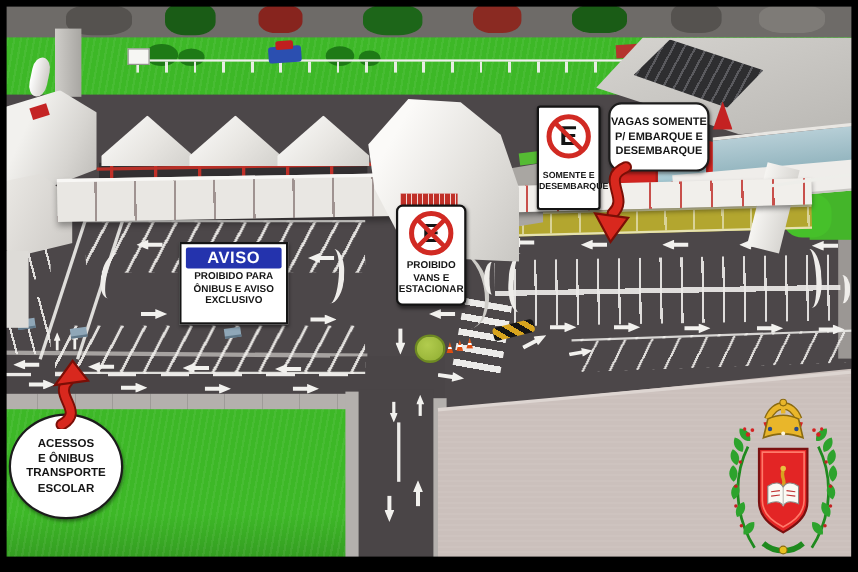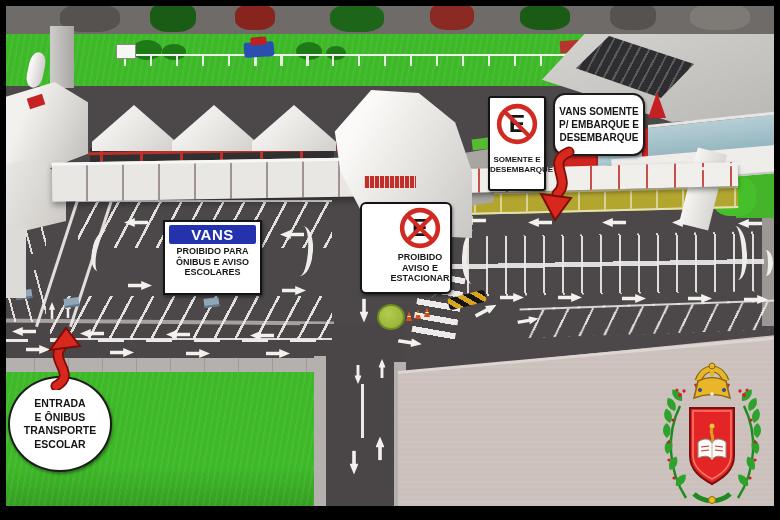--- a/index.html
+++ b/index.html
@@ -230,63 +230,63 @@
     <path d="M36,6 C12,16 40,34 24,48" fill="none" stroke="#d8281e" stroke-width="7.5" stroke-linecap="round"></path>
     <polygon points="22,74 8,48 38,52" fill="#d8281e" stroke="#7a0e06" stroke-width="2"></polygon>
   </svg>
   <svg class="e" style="left:44px;top:326px;width:40px;height:64px;z-index:22;" viewBox="0 0 40 64">
     <path d="M12,60 C34,48 4,34 18,20" fill="none" stroke="#7a0e06" stroke-width="11" stroke-linecap="round"></path>
     <path d="M12,60 C34,48 4,34 18,20" fill="none" stroke="#d8281e" stroke-width="7.5" stroke-linecap="round"></path>
     <polygon points="22,2 6,24 36,20" fill="#d8281e" stroke="#7a0e06" stroke-width="2"></polygon>
   </svg>
 
   <div class="e sign" style="left:163px;top:220px;width:95px;height:71px;">
-    <div class="aviso-head">VANS</div>
+    <div class="aviso-head">AVISO</div>
     <div class="sign-lines s9">
       <div>PROIBIDO PARA</div>
       <div>ÔNIBUS E AVISO</div>
-      <div>ESCOLARES</div>
+      <div>EXCLUSIVO</div>
     </div>
   </div>
 
   <div class="e" style="left:364px;top:176px;width:52px;height:12px;background:#c03028;z-index:19;
        background-image:repeating-linear-gradient(90deg,rgba(255,255,255,.8) 0 1px,transparent 1px 5px);"></div>
-  <div class="e sign rounded" style="left:360px;top:202px;width:60px;height:88px;padding-left:28px;">
+  <div class="e sign rounded" style="left:360px;top:186px;width:60px;height:88px;">
     <svg viewBox="0 0 48 48" style="display:block;width:44px;height:44px;margin:2px auto 0;">
       <text x="24" y="33" text-anchor="middle" font-size="26" font-weight="bold" fill="#151515" font-family="Liberation Sans, sans-serif">E</text>
       <circle cx="24" cy="24" r="19.5" fill="none" stroke="#d12a23" stroke-width="5"></circle>
       <path d="M10,10 L38,38 M38,10 L10,38" stroke="#d12a23" stroke-width="4.5"></path>
     </svg>
     <div class="sign-lines s9" style="margin-top:2px;">
       <div>PROIBIDO</div>
-      <div>AVISO E</div>
+      <div>VANS E</div>
       <div>ESTACIONAR</div>
     </div>
   </div>
 
   <div class="e sign" style="left:488px;top:96px;width:54px;height:91px;border-radius:3px;">
     <svg viewBox="0 0 48 48" style="display:block;width:44px;height:44px;margin:4px auto 0;">
       <text x="24" y="33" text-anchor="middle" font-size="27" font-weight="bold" fill="#151515" font-family="Liberation Sans, sans-serif">E</text>
       <circle cx="24" cy="24" r="19.5" fill="none" stroke="#d12a23" stroke-width="5"></circle>
       <path d="M10,10 L38,38" stroke="#d12a23" stroke-width="4.5"></path>
     </svg>
     <div class="sign-lines s8" style="margin-top:9px;">
       <div>SOMENTE E</div>
       <div>DESEMBARQUE</div>
     </div>
   </div>
 
   <div class="e callout" style="left:553px;top:93px;width:88px;height:59px;font-size:10px;line-height:13px;">
-    <div>VANS SOMENTE</div>
+    <div>VAGAS SOMENTE</div>
     <div>P/ EMBARQUE E</div>
     <div>DESEMBARQUE</div>
   </div>
 
   <div class="e callout oval" style="left:8px;top:376px;width:100px;height:92px;font-size:10.5px;line-height:13.5px;">
-    <div>ENTRADA</div>
+    <div>ACESSOS</div>
     <div>E ÔNIBUS</div>
     <div>TRANSPORTE</div>
     <div>ESCOLAR</div>
   </div>
 
   <svg class="e" style="left:660px;top:362px;width:104px;height:146px;z-index:20;" viewBox="0 0 104 146">
     <defs>
       <path id="lf" d="M0,0 C4,-5 11,-5 15,0 C11,5 4,5 0,0 Z"></path>
       <g id="branch">
         <path d="M26,136 C8,108 6,72 20,44" stroke="#1f8a1f" stroke-width="2.5" fill="none"></path>

